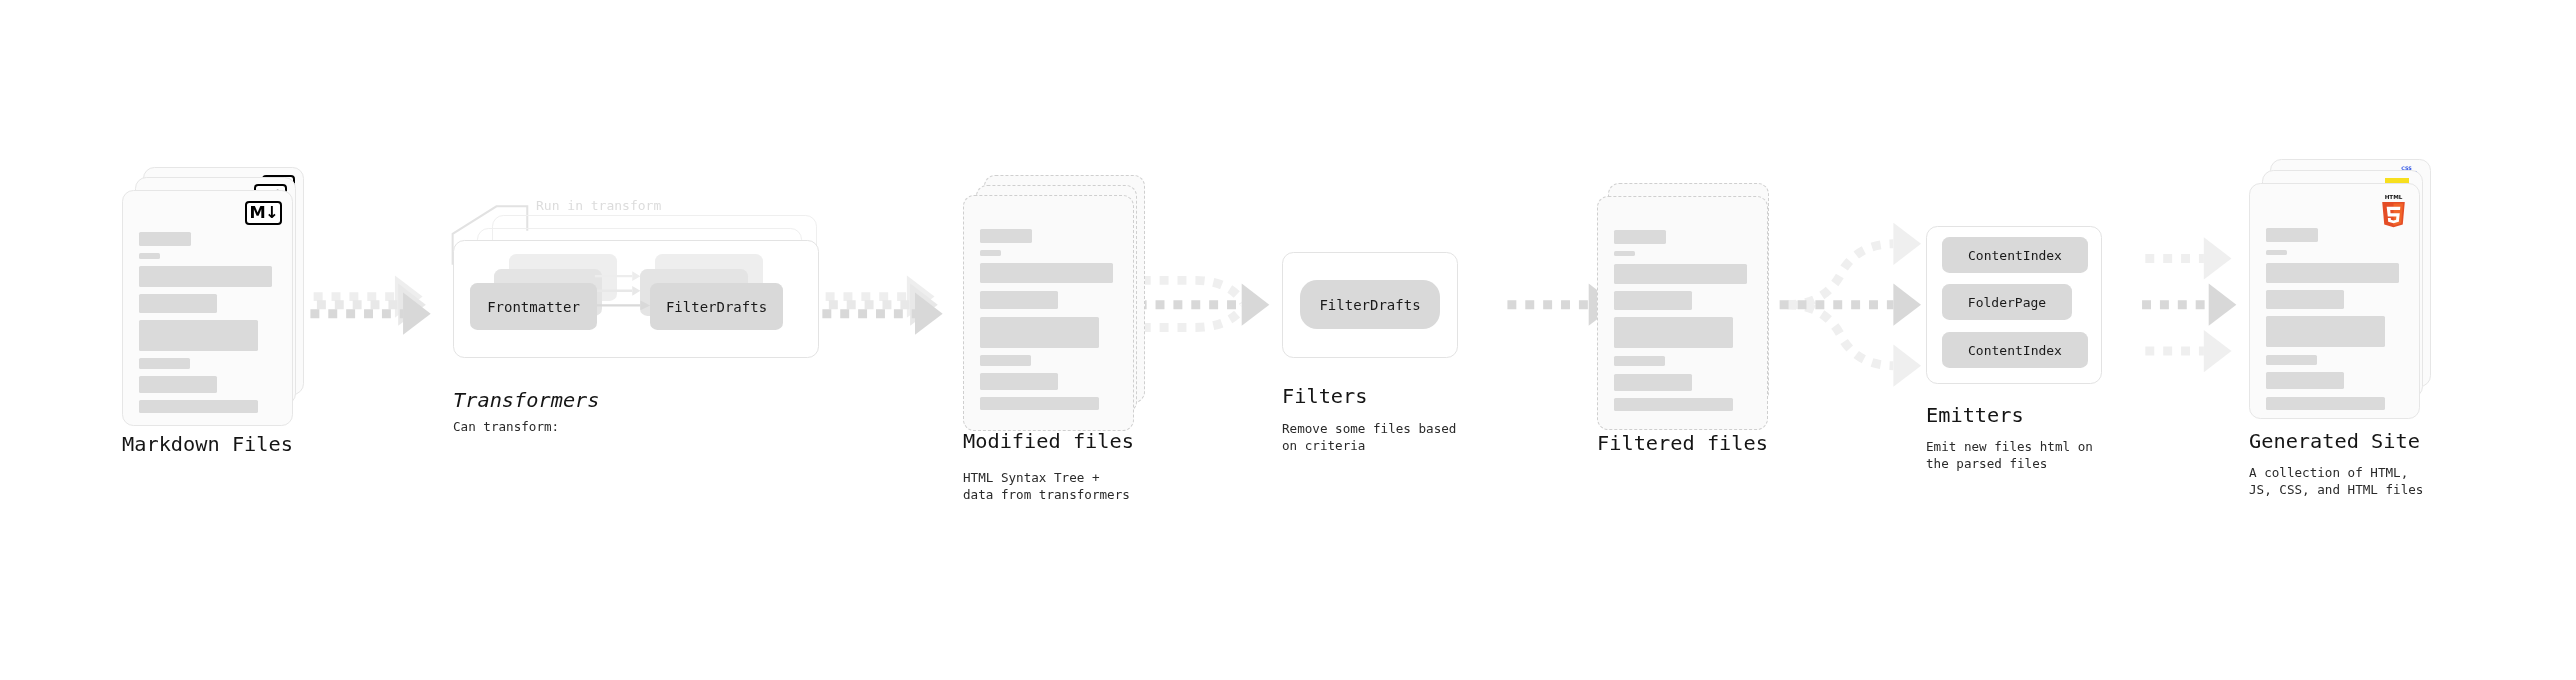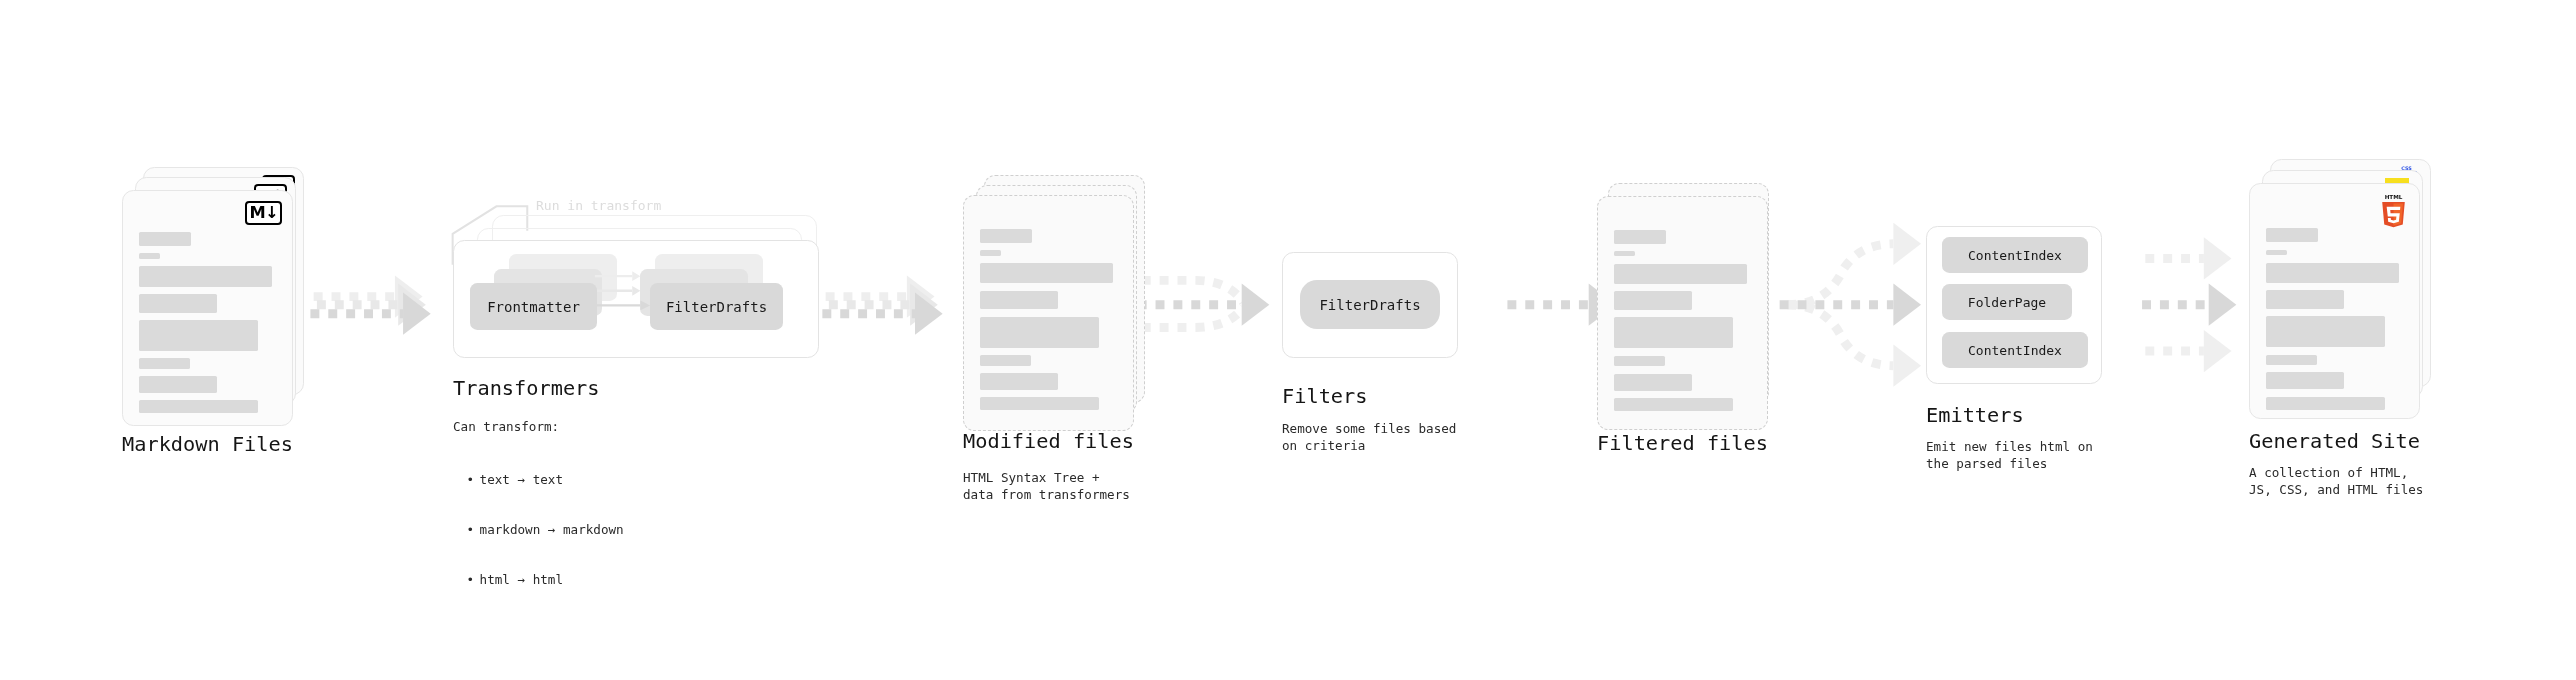--- a/index.html
+++ b/index.html
@@ -232,27 +232,22 @@
       <path d="M58,40 L70,46 L58,52 Z" fill="#d9d9d9"></path>
   </svg>
 
   <div class="chip" style="left:470px;top:283px;width:127px;height:47px;">
     <span>Frontmatter</span>
   </div>
   <div class="chip" style="left:650px;top:283px;width:133px;height:47px;">
     <span>FilterDrafts</span>
   </div>
 
-  <div class="title" style="left:453px;top:376px;">Transformers</div>
+  <div class="title" style="left:453px;top:388px;font-style:italic;">Transformers</div>
   <div class="sub" style="left:453px;top:419px;">Can transform:</div>
-  <ul class="blist sub" style="left:465px;top:439px;">
-    <li>text → text</li>
-    <li>markdown → markdown</li>
-    <li>html → html</li>
-  </ul>
 
   <div class="docstack" style="left:963px;top:175px;">
     <div class="doc dashed back1" style="left:21px;top:0px;"></div>
     <div class="doc dashed back2" style="left:13px;top:9.8px;"></div>
     <div class="doc dashed" style="left:0px;top:20.3px;">
       <div class="bars" style="top:32.5px;">
         <div class="bar" style="width:52px;height:14px;"></div>
         <div class="bar" style="width:20.3px;height:5.7px;"></div>
         <div class="bar" style="width:133px;height:20.3px;"></div>
         <div class="bar" style="width:78px;height:18.7px;"></div>

